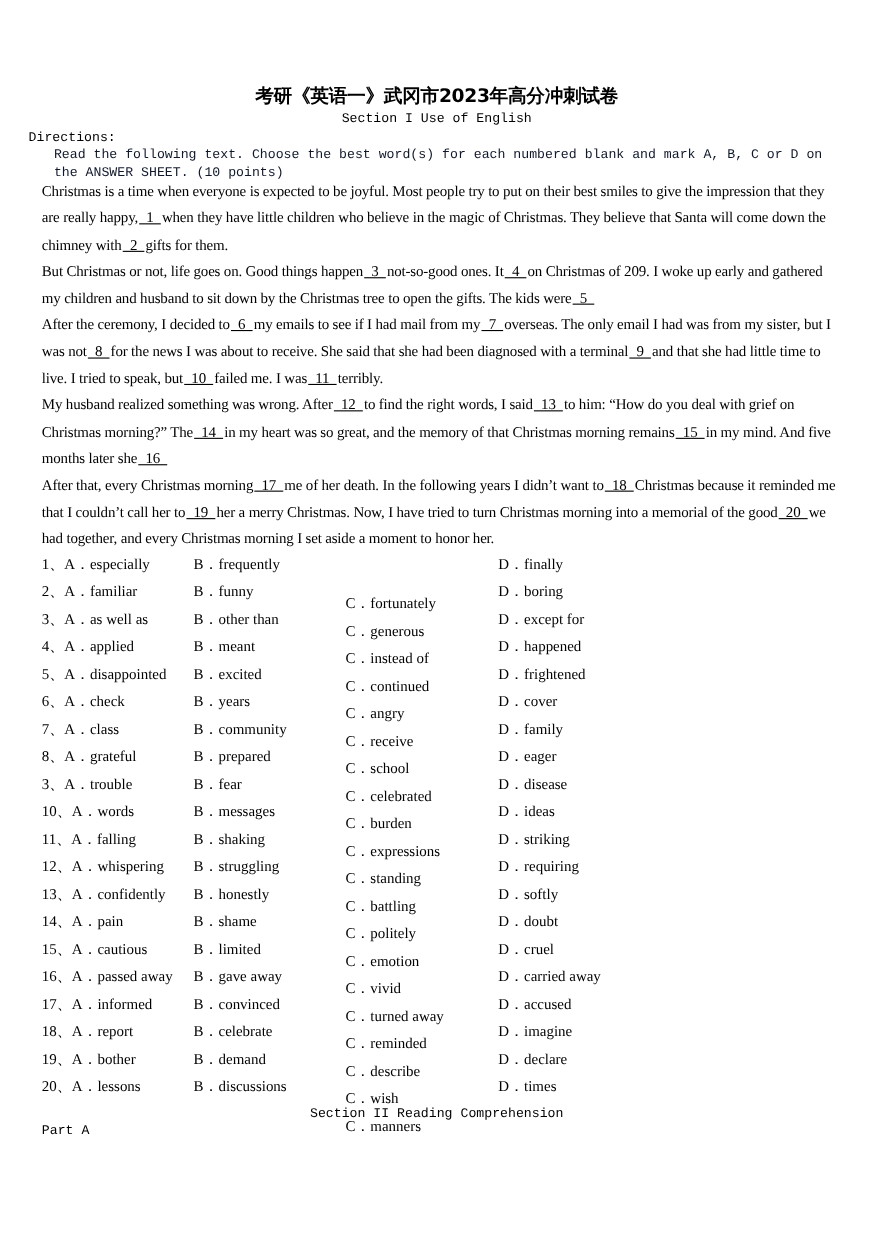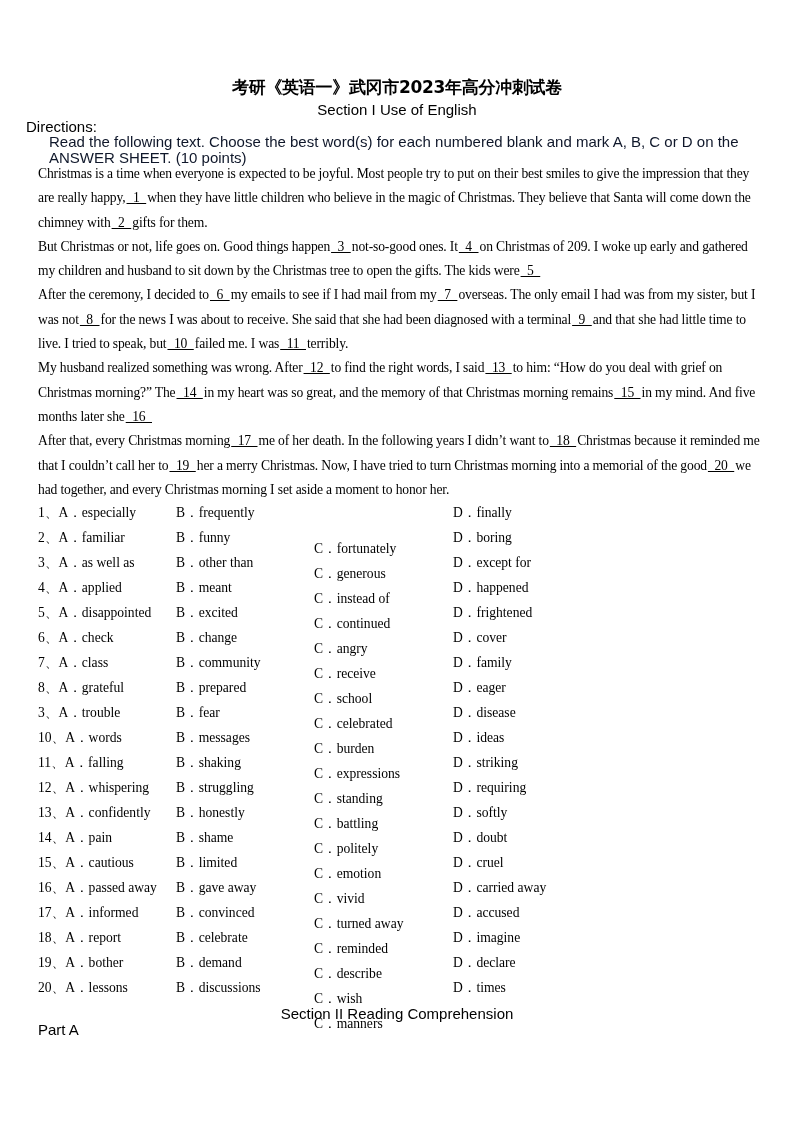--- a/index.html
+++ b/index.html
@@ -2,21 +2,21 @@
 <html><head>
 <meta charset="utf-8">
 <style>
   html, body { margin: 0; padding: 0; background: #ffffff; }
   body { width: 794px; height: 1123px; position: relative; overflow: hidden; color: #000; }
   .page { position: absolute; left: 0; top: 0; width: 794px; height: 1123px; }
   .title {
     position: absolute; left: 0; top: 76px; width: 794px; text-align: center;
     font-family: "DejaVu Sans", sans-serif; font-weight: bold; font-size: 17px; letter-spacing: -0.3px;
   }
-  .mono { font-family: Liberation Sans, sans-serif; font-size: 15px; }
+  .mono { font-family: Liberation Mono, monospace; font-size: 12px; }
   .section-title { position: absolute; left: 0; width: 794px; text-align: center; }
   .directions-label { position: absolute; left: 26px; top: 118px; }
   .directions-text { position: absolute; left: 38px; top: 134px; width: 720px; line-height: 15.5px; color: #0f172a; margin-left: 11px; }
   .passage {
     position: absolute; left: 38px; top: 162px; width: 722px;
     font-family: "Liberation Serif", serif; font-size: 13.6px; line-height: 24.3px; letter-spacing: -0.15px;
   }
   .passage p { margin: 0; }
   .blank { text-decoration: underline; padding: 0 1px; white-space: pre; }
   .options { position: absolute; left: 38px; top: 500px; width: 720px;
@@ -73,21 +73,21 @@
         <span class="c-d">D．happened</span>
       </div>
       <div class="opt-row">
         <span class="c-num">5、A．disappointed</span>
         <span class="c-b">B．excited</span>
         <span class="c-c">C．angry</span>
         <span class="c-d">D．frightened</span>
       </div>
       <div class="opt-row">
         <span class="c-num">6、A．check</span>
-        <span class="c-b">B．change</span>
+        <span class="c-b">B．years</span>
         <span class="c-c">C．receive</span>
         <span class="c-d">D．cover</span>
       </div>
       <div class="opt-row">
         <span class="c-num">7、A．class</span>
         <span class="c-b">B．community</span>
         <span class="c-c">C．school</span>
         <span class="c-d">D．family</span>
       </div>
       <div class="opt-row">

